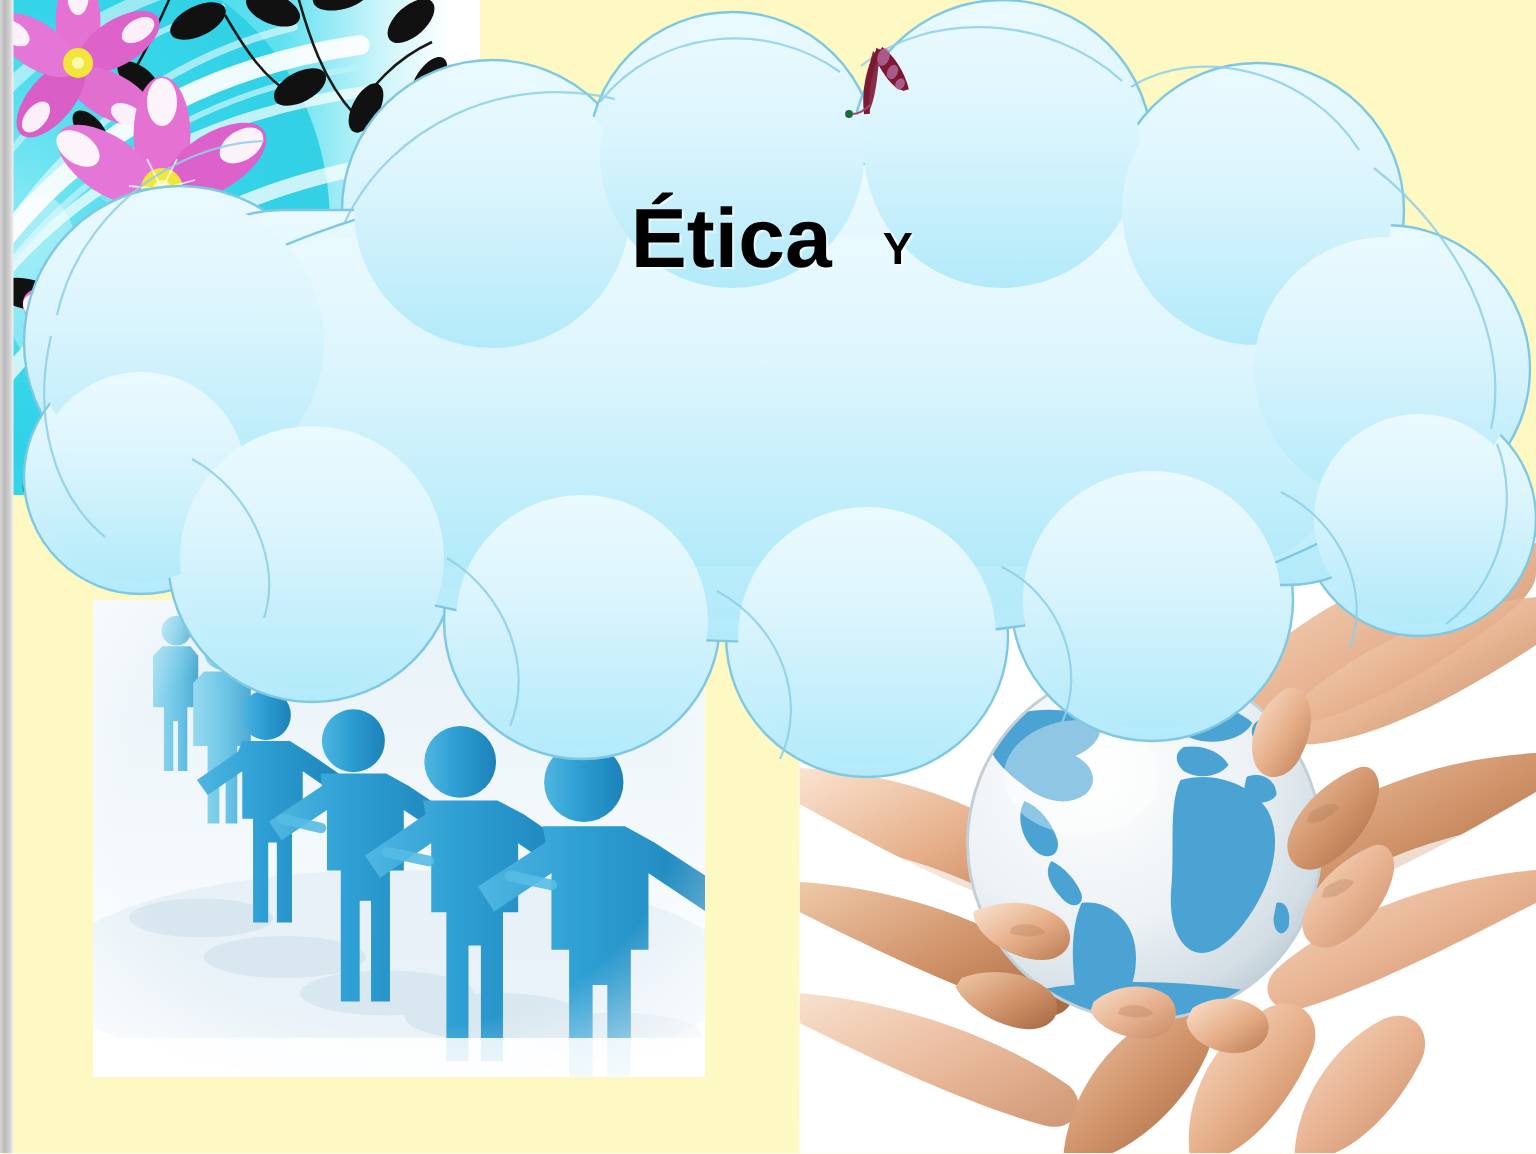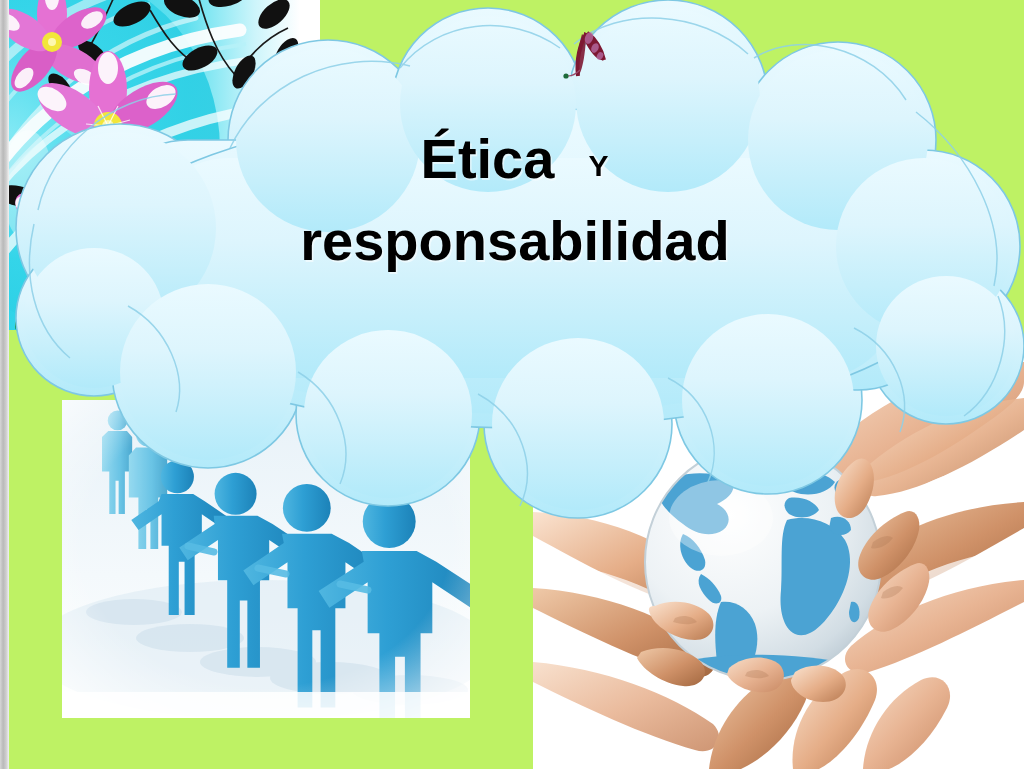--- a/index.html
+++ b/index.html
@@ -7,21 +7,21 @@
   body {
     width:1024px; height:769px;
     font-family:"Liberation Sans", sans-serif;
     overflow:hidden; position:relative;
   }
 
   
   #slide {
     position:absolute; inset:0;
     width:1024px; height:769px;
-    background:#bef264;
+    background:#fef9c3;
     overflow:hidden;
   }
 
   
   .edge-strip {
     position:absolute; left:0; top:0; width:9px; height:769px;
     background:linear-gradient(to right,#d6d6d6 0%,#b9b9b9 35%,#cfcfcf 70%,#f2f2f2 100%);
     z-index:60;
   }
 
@@ -522,18 +522,17 @@
       <path d="M24,48 C20,52 16,54 12,54" stroke="#9b4a6b" stroke-width="1.2" fill="none"></path>
       <circle cx="10" cy="54" r="2.6" fill="#1d6b3a"></circle>
       <circle cx="-8" cy="62" r="2.6" fill="#1d6b3a"></circle>
     </svg>
   </div>
 
   <div class="title-block">
     <span class="tline tline1">
       <span>Ética</span><span class="conj">Y</span>
     </span>
-    <span class="tline tline2">responsabilidad</span>
   </div>
 
   <div class="edge-strip"></div>
 
 </div>
 
 </body></html>

